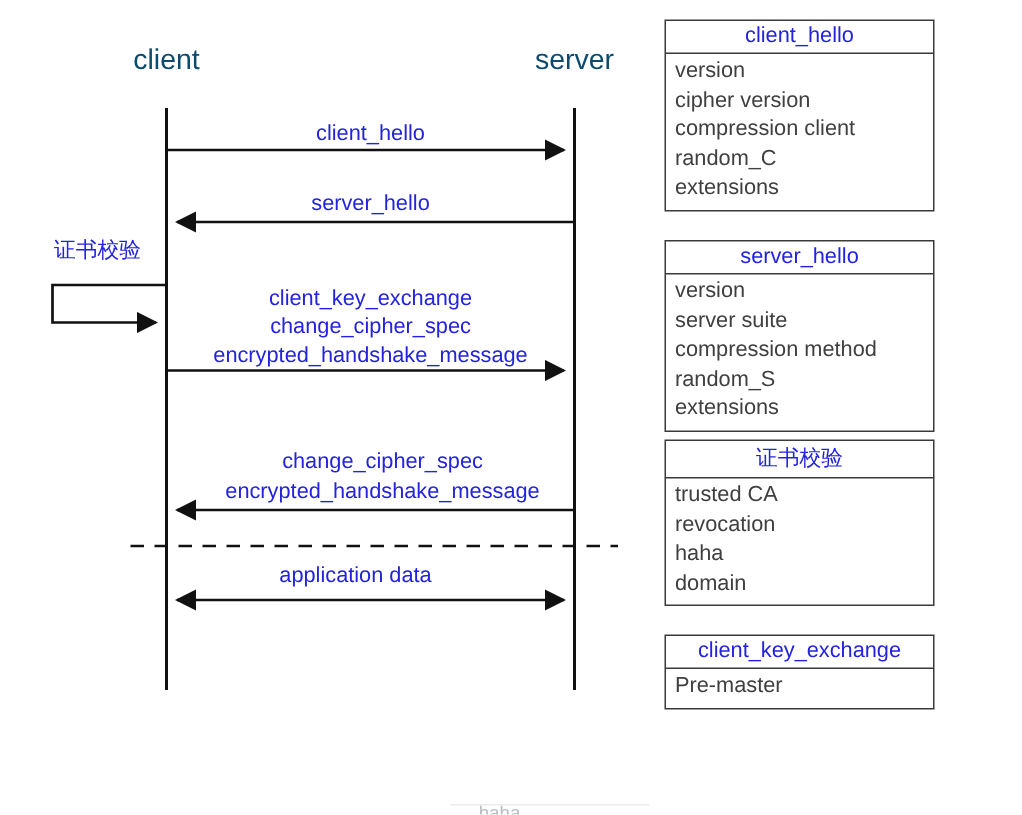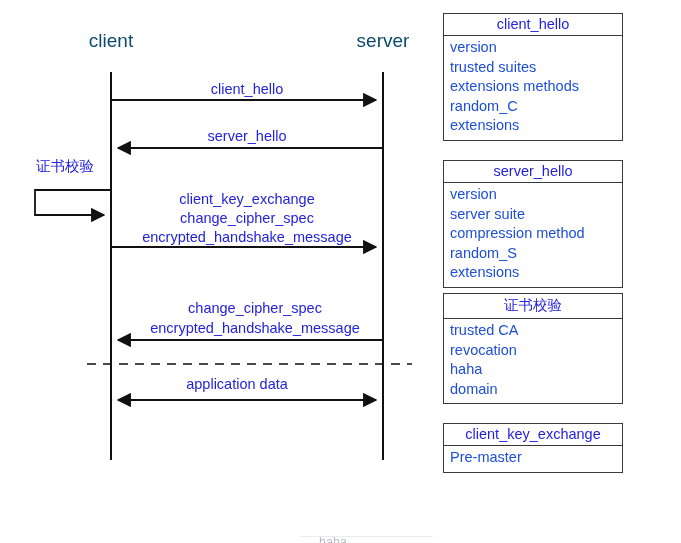--- a/index.html
+++ b/index.html
@@ -78,21 +78,21 @@
     font-size: 14.5px;
     text-align: center;
     padding: 2px 0 3px;
     border-bottom: 1.5px solid #3a3a3a;
     white-space: nowrap;
   }
   .info-box-body {
     padding: 2px 0 4px 6px;
   }
   .info-box-body .row {
-    color: #1d4ed8;
+    color: #404040;
     font-size: 14.5px;
     line-height: 19.5px;
     white-space: nowrap;
   }
 
   #box-client-hello        { top: 13px;  }
   #box-server-hello        { top: 160px; }
   #box-cert-verify         { top: 293px; }
   #box-client-key-exchange { top: 423px; }
 
@@ -163,22 +163,22 @@
 
   <div class="msg-label multi" style="left:255px; top:299px;">change_cipher_spec</div>
   <div class="msg-label multi" style="left:255px; top:319px;">encrypted_handshake_message</div>
 
   <div class="msg-label" style="left:237px; top:375px;">application data</div>
 
   <div class="info-box" id="box-client-hello">
     <div class="info-box-title">client_hello</div>
     <div class="info-box-body">
       <div class="row">version</div>
-      <div class="row">trusted suites</div>
-      <div class="row">extensions methods</div>
+      <div class="row">cipher version</div>
+      <div class="row">compression client</div>
       <div class="row">random_C</div>
       <div class="row">extensions</div>
     </div>
   </div>
 
   <div class="info-box" id="box-server-hello">
     <div class="info-box-title">server_hello</div>
     <div class="info-box-body">
       <div class="row">version</div>
       <div class="row">server suite</div>

